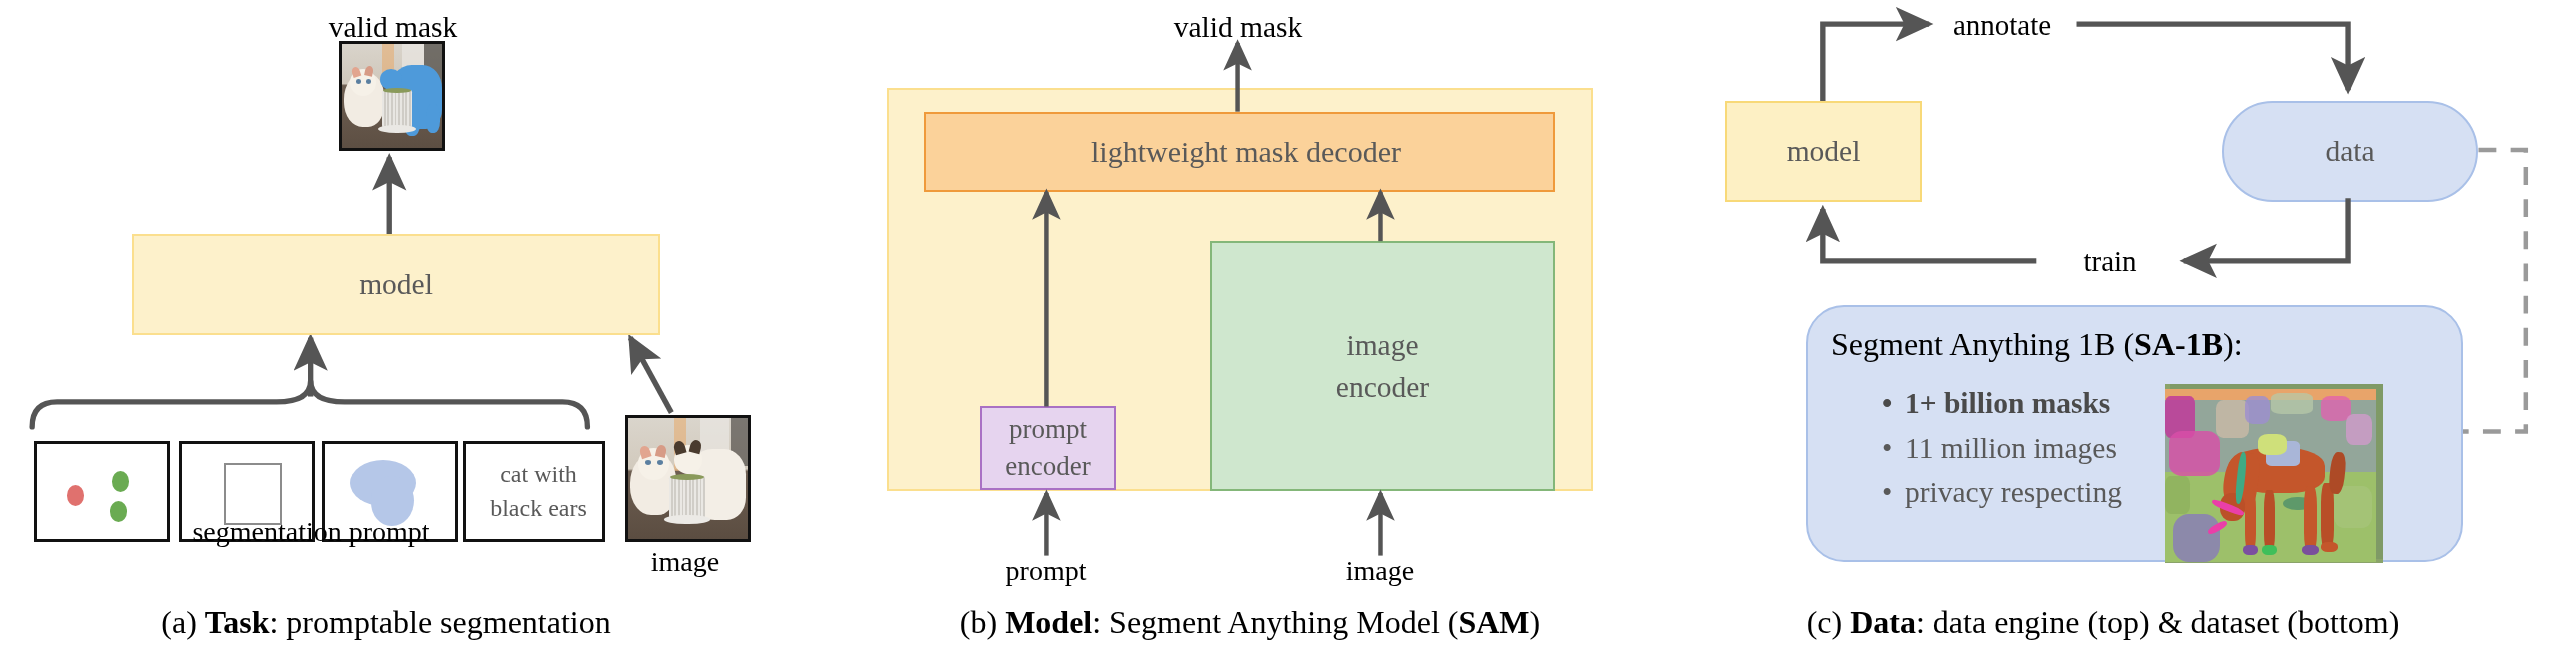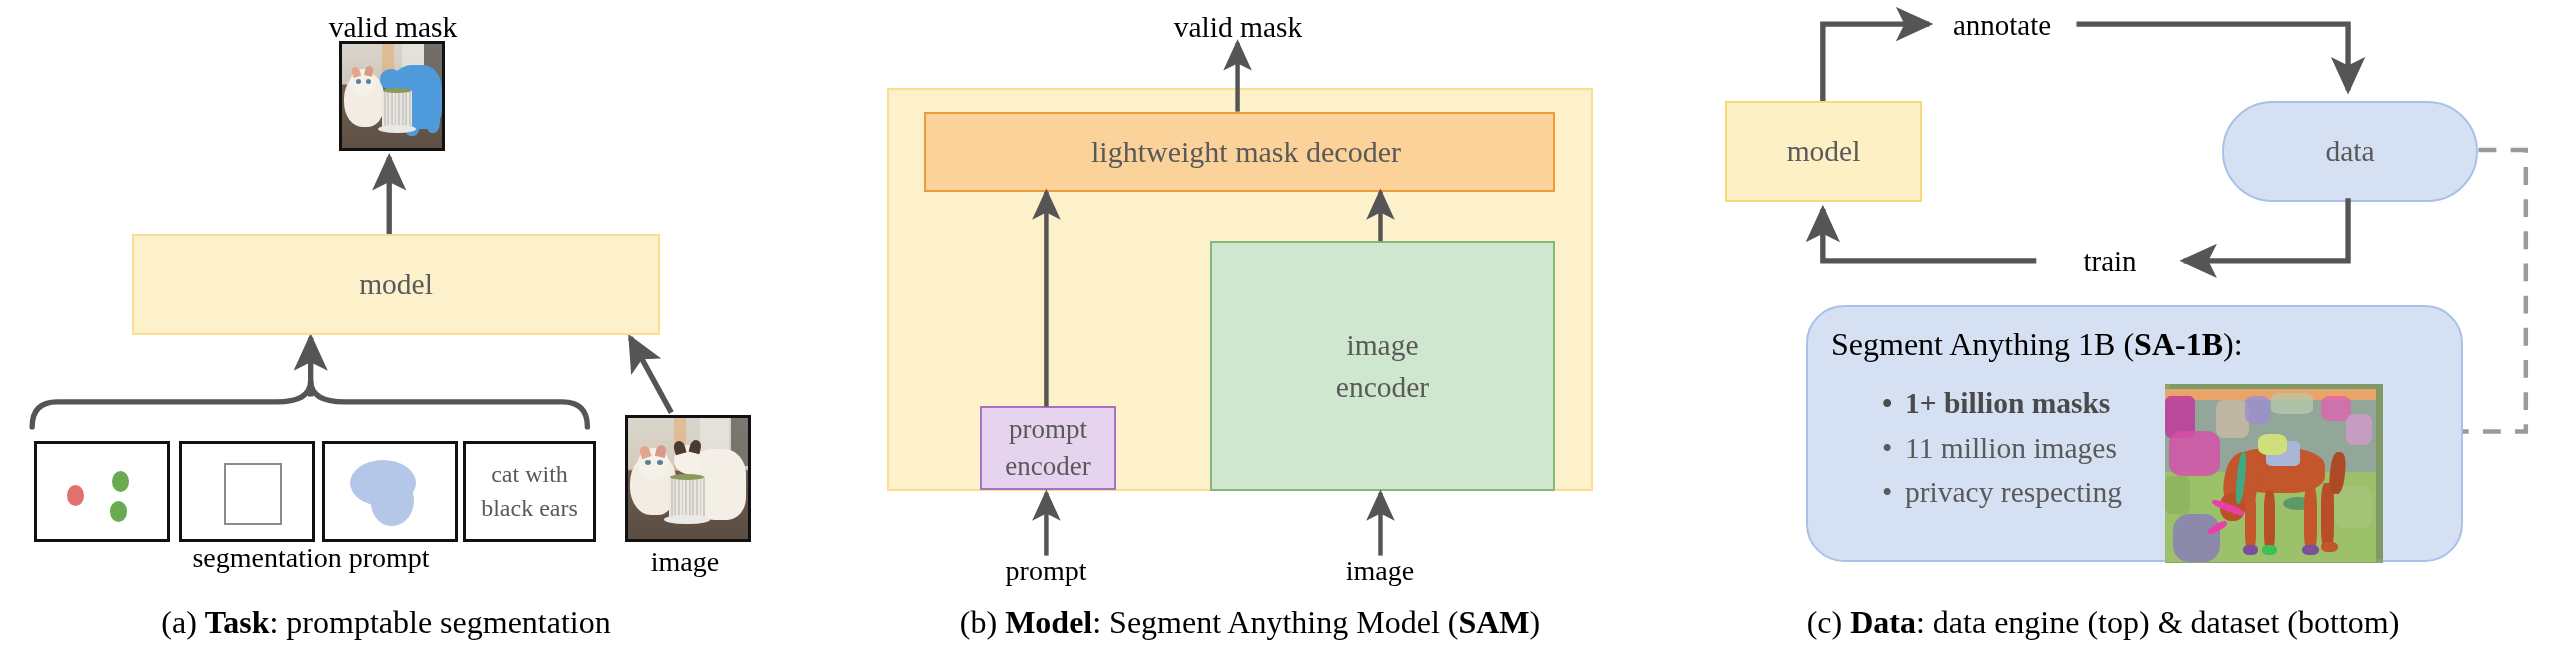--- a/index.html
+++ b/index.html
@@ -104,26 +104,26 @@
     <div class="abs" style="left:179px;top:441px;width:130px;height:95px;border:3.6px solid #111;background:#fff;">
       <div class="abs" style="left:42px;top:19px;width:54px;height:58px;border:2.7px solid #8c8c8c;"></div>
     </div>
 
     <div class="abs" style="left:322px;top:441px;width:130px;height:95px;background:#fff;border:3.6px solid #111;overflow:hidden;">
       <div class="abs" style="left:25px;top:16px;width:66px;height:46px;background:#b5c7e8;border-radius:50%;"></div>
       <div class="abs" style="left:46px;top:32px;width:43px;height:50px;background:#b5c7e8;border-radius:46% 50% 52% 48%;"></div>
     </div>
 
     <div class="abs" style="left:463px;top:441px;width:127px;height:95px;border:3.6px solid #111;background:#fff;
-                display:flex;flex-direction:column;align-items:center;justify-content:center;gap:6.3px;">
+                display:flex;flex-direction:column;align-items:center;justify-content:center;gap:6.3px;padding-left:9px;">
       <span class="lbl-gray" style="font-size:24px;">cat with</span>
       <span class="lbl-gray" style="font-size:24px;">black ears</span>
     </div>
 
-    <div class="txt ctr lbl-black" style="left:311px;top:544px;font-size:28px;">segmentation prompt</div>
+    <div class="txt ctr lbl-black" style="left:311px;top:518px;font-size:28px;">segmentation prompt</div>
 
     <div class="thumb" style="left:625px;top:415px;width:120px;height:121px;">
       <div class="layer" style="left:0;top:0;width:100%;height:100%;
            background:linear-gradient(to bottom,#dad5cc 0%,#d2cabd 42%,#6d5e51 44%,#5b4d41 100%);"></div>
       <div class="layer" style="left:38%;top:0;width:10%;height:44%;background:#e8a96a;opacity:.55;"></div>
       <div class="layer" style="left:60%;top:0;width:24%;height:38%;background:#e9e7e2;opacity:.7;"></div>
       <div class="layer" style="left:86%;top:0;width:14%;height:40%;background:#3a3733;opacity:.6;"></div>
 
       <div class="layer" style="left:2%;top:30%;width:38%;height:50%;background:#f2ece3;border-radius:48% 42% 40% 46%;"></div>
       <div class="layer" style="left:8%;top:25%;width:26%;height:26%;background:#f6f1e8;border-radius:50%;"></div>

